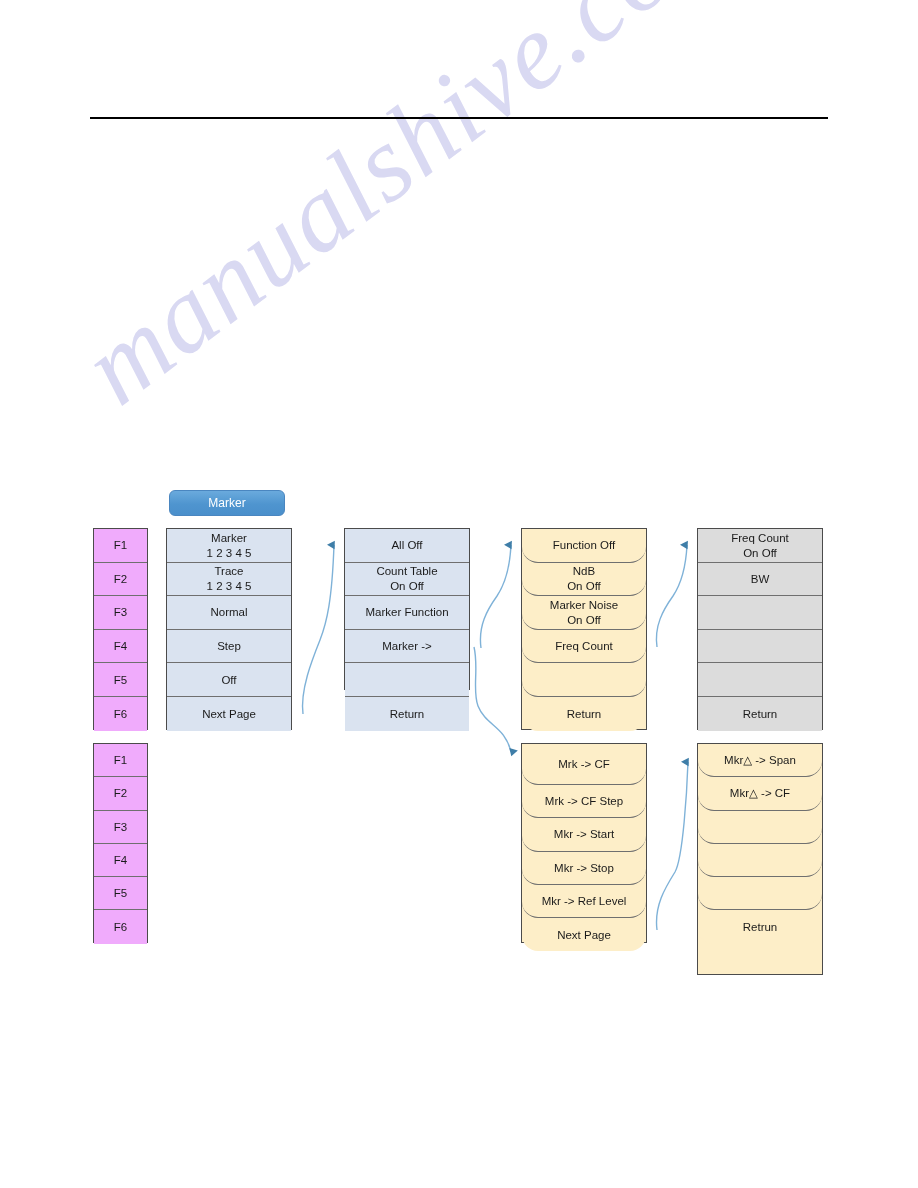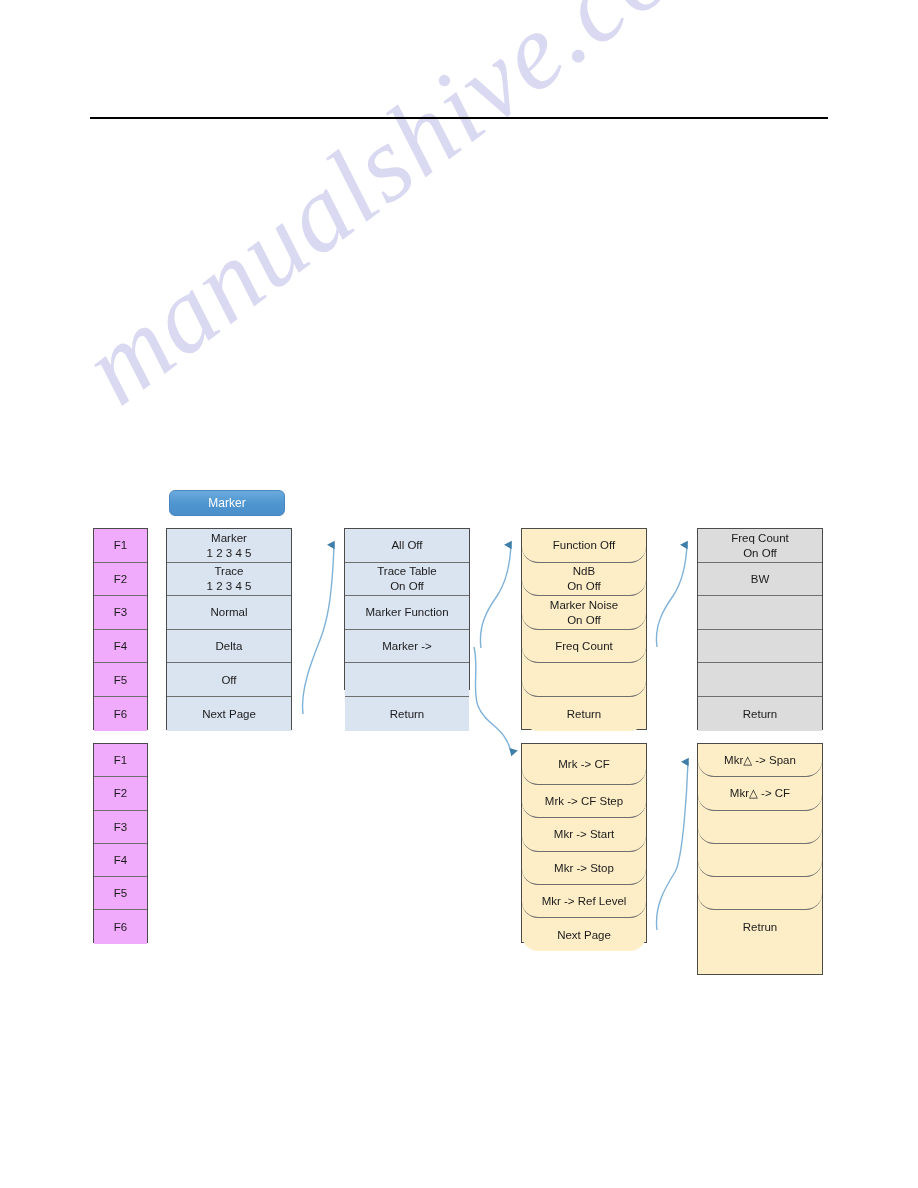--- a/index.html
+++ b/index.html
@@ -181,36 +181,36 @@
         <span class="sub">1  2  3  4  5</span>
       </div>
       <div class="cell" style="height:33.6px">
         <span>Trace</span>
         <span class="sub">1  2  3  4  5</span>
       </div>
       <div class="cell" style="height:33.6px">
         <span>Normal</span>
       </div>
       <div class="cell" style="height:33.6px">
-        <span>Delta</span>
+        <span>Step</span>
       </div>
       <div class="cell" style="height:33.6px">
         <span>Off</span>
       </div>
       <div class="cell" style="height:33.6px">
         <span>Next Page</span>
       </div>
     </div>
 
     <div class="panel blue" style="left:344px;top:528px;width:126px;height:162px;">
       <div class="cell" style="height:33.6px">
         <span>All Off</span>
       </div>
       <div class="cell" style="height:33.6px">
-        <span>Trace Table</span>
+        <span>Count Table</span>
         <span class="sub">On      Off</span>
       </div>
       <div class="cell" style="height:33.6px">
         <span>Marker Function</span>
       </div>
       <div class="cell" style="height:33.6px">
         <span>Marker -&gt;</span>
       </div>
       <div class="cell" style="height:33.6px">
         <span></span>

